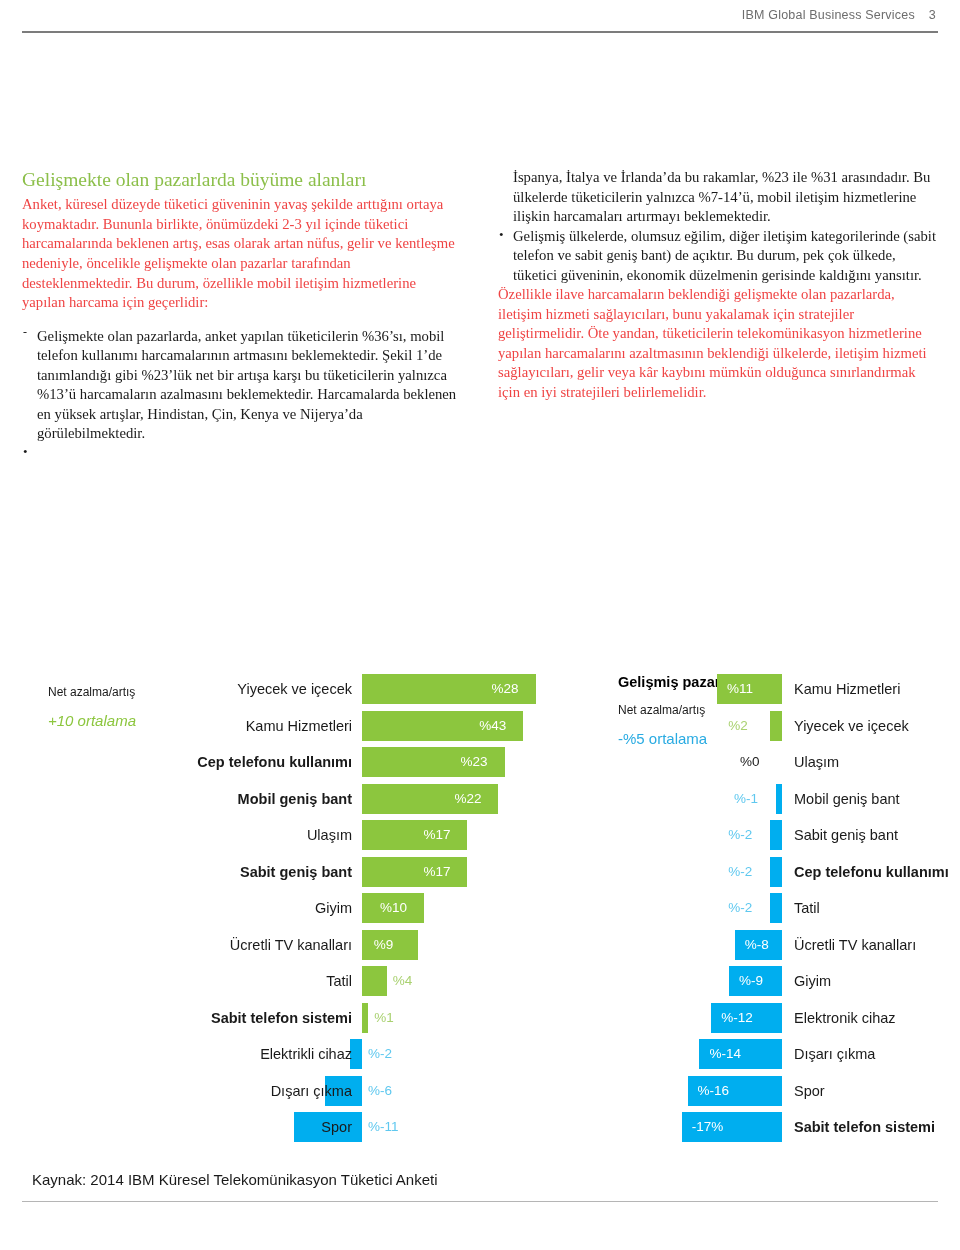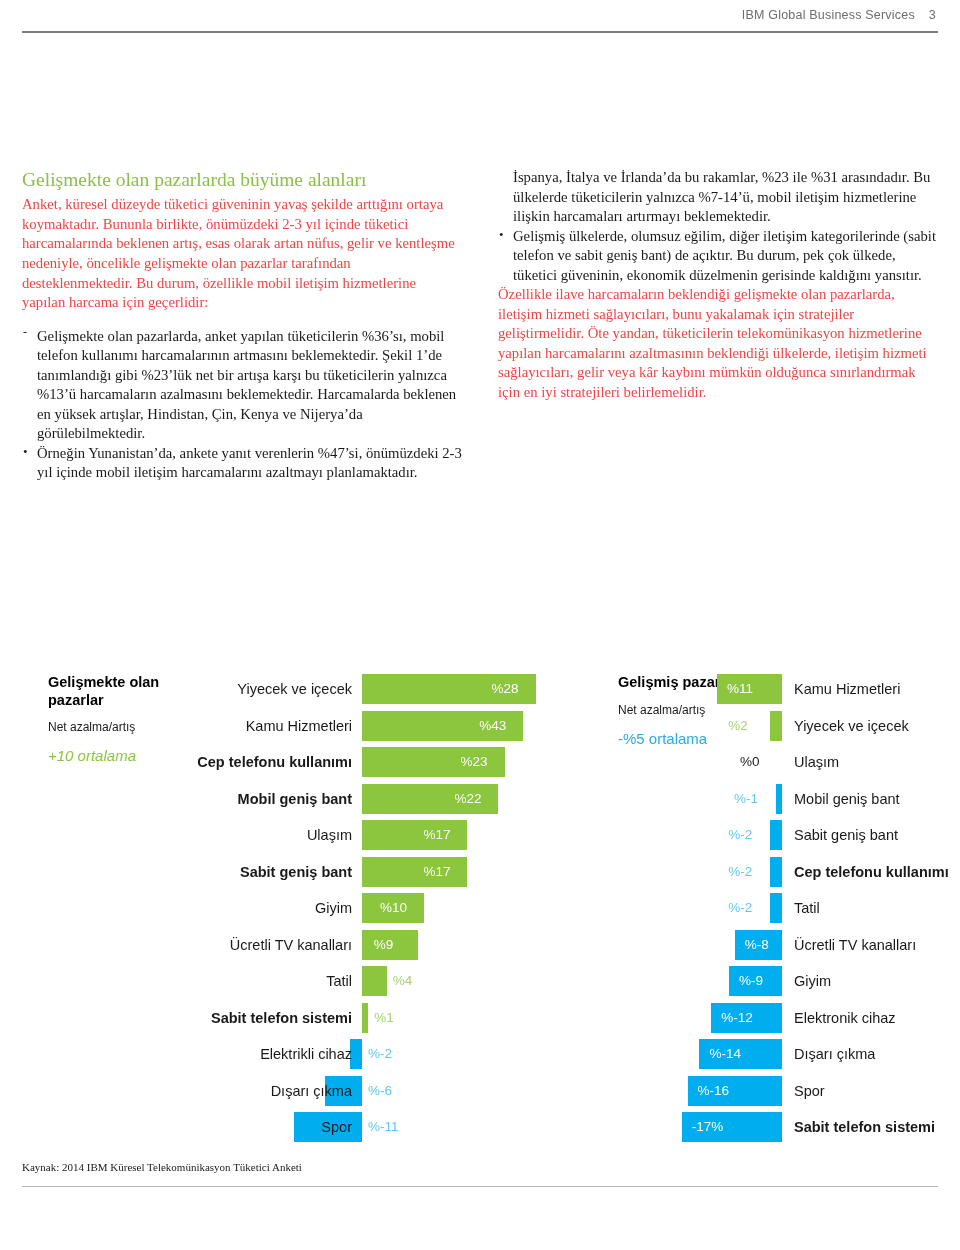--- a/index.html
+++ b/index.html
@@ -188,25 +188,25 @@
   .bar-value.out-blue  { color: #5fc8ef; }
 
   
   .footer {
     position: absolute;
     left: 22px;
     width: 916px;
     top: 1160px;
   }
   .footer-note {
-    font-family: Liberation Serif, serif;
-    font-size: 11px;
+    font-family: Liberation Sans, sans-serif;
+    font-size: 15px;
     line-height: 1.36;
     color: #1a1a1a;
-    margin: 0;
+    margin: 10px;
   }
   .footer-rule {
     height: 1px;
     background: #b5b5b5;
     margin: 11px 0 10px 0;
   }
   .figure-caption {
     font-size: 12.6px;
     color: #1a1a1a;
   }
@@ -234,21 +234,20 @@
 
     <ul class="bullets">
       <li class="dash">
         <span class="bullet-glyph">-</span>
         <span>Gelişmekte olan pazarlarda, anket yapılan tüketicilerin %36’sı, mobil telefon kullanımı harcamalarının artmasını beklemektedir. Şekil 1’de tanımlandığı gibi %23’lük net bir artışa karşı bu tüketicilerin yalnızca %13’ü harcamaların azalmasını beklemektedir. Harcamalarda beklenen en yüksek artışlar, Hindistan, Çin, Kenya ve Nijerya’da görülebilmektedir.</span>
       </li>
       <li style="margin-top:0;">
         <span class="bullet-glyph">•</span>
       </li>
     </ul>
-    <p class="sub-para">Örneğin Yunanistan’da, ankete yanıt verenlerin %47’si, önümüzdeki 2-3 yıl içinde mobil iletişim harcamalarını azaltmayı planlamaktadır.</p>
   </div>
 
   <div class="col right">
     <ul class="bullets" style="margin-top:0;">
       <li style="padding-left:15px;">
         <span> İspanya, İtalya ve İrlanda’da bu rakamlar, %23 ile %31 arasındadır.  Bu ülkelerde tüketicilerin yalnızca %7-14’ü, mobil iletişim hizmetlerine ilişkin harcamaları artırmayı beklemektedir.</span>
       </li>
       <li>
         <span class="bullet-glyph">•</span>
         <span>Gelişmiş ülkelerde, olumsuz eğilim, diğer iletişim kategorilerinde (sabit telefon ve sabit geniş bant) de açıktır. Bu durum, pek çok ülkede, tüketici güveninin, ekonomik düzelmenin gerisinde kaldığını yansıtır.</span>
@@ -256,21 +255,20 @@
     </ul>
     <p class="body-text gap-para">Özellikle ilave harcamaların beklendiği gelişmekte olan pazarlarda, iletişim hizmeti sağlayıcıları, bunu yakalamak için stratejiler geliştirmelidir. Öte yandan, tüketicilerin telekomünikasyon hizmetlerine yapılan harcamalarını azaltmasının beklendiği ülkelerde, iletişim hizmeti sağlayıcıları, gelir veya kâr kaybını mümkün olduğunca sınırlandırmak için en iyi stratejileri belirlemelidir.</p>
   </div>
 
 </div>
 
 <div class="chart-area">
 
   <div class="chart-panel left">
     <div class="panel-head left">
-      <div class="head-title">Gelişmekte olan pazarlar</div>
       <div class="head-sub">Net azalma/artış</div>
       <div class="head-avg green">+10 ortalama</div>
     </div>
     <div class="bars" id="left-bars">
         <div class="bar-row" style="height: 36.5px; top: 0px; position: absolute; left: 0px; right: 0px;">
           <div class="bar pos" style="left: 340px; width: 173.6px;"></div>
           <div class="bar-label" style="right: 190px; text-align: right;">Yiyecek ve içecek</div>
           <div class="bar-value inside" style="left: 469.6px;">%28</div>
         </div>
         <div class="bar-row" style="height: 36.5px; top: 36.5px; position: absolute; left: 0px; right: 0px;">

